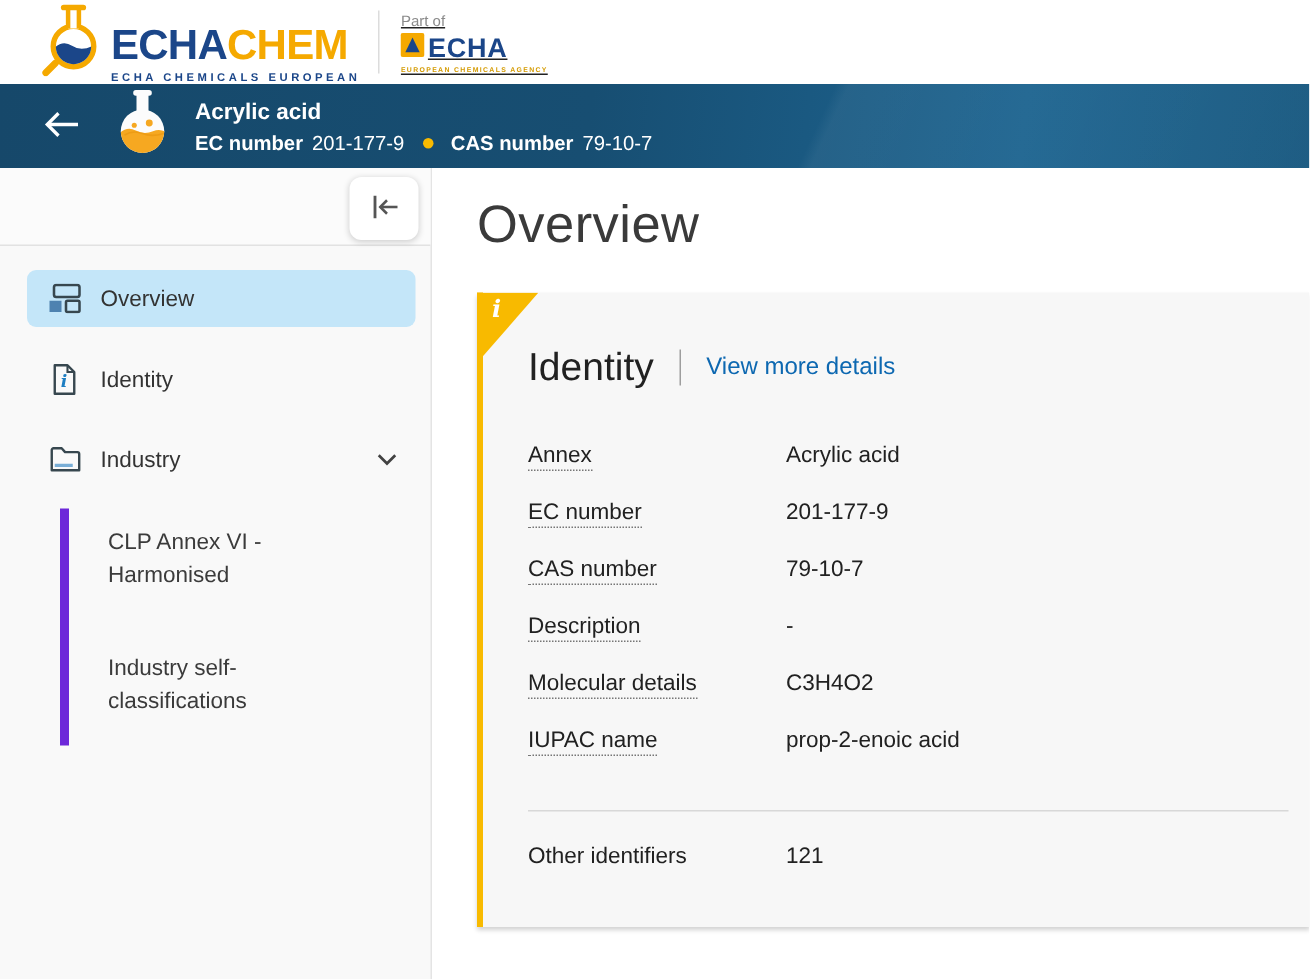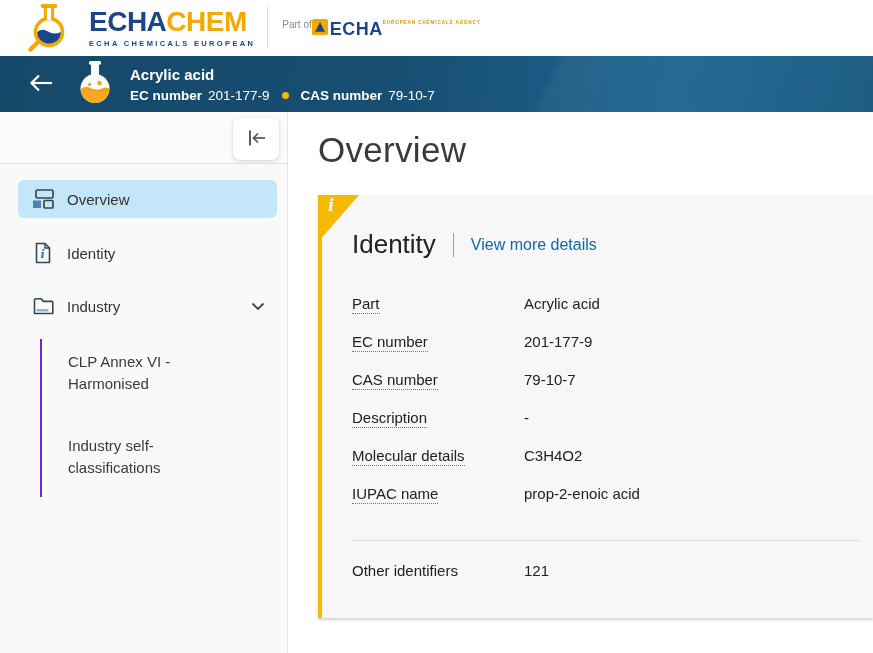--- a/index.html
+++ b/index.html
@@ -4,29 +4,29 @@
 <style>
   * { margin:0; padding:0; box-sizing:border-box; }
   html,body { background:#fff; }
   .app {
     position:relative; width:873px; height:653px; overflow:hidden;
     font-family:"Liberation Sans", sans-serif; color:#212121; background:#fff;
   }
 
   
   .topbar { height:56px; background:#fff; display:flex; align-items:center; padding-left:27px; }
-  .brand { display:flex; align-items:center; gap:18px; cursor:pointer; }
+  .brand { display:flex; align-items:flex-end; gap:3px; cursor:pointer; }
   .brand svg { margin-top:2px; }
   .brand-text { display:flex; flex-direction:column; }
   .brand-name { font-size:28px; font-weight:bold; letter-spacing:-0.5px; line-height:28px; }
   .t-blue { color:#1b4689; }
   .t-yellow { color:#f5a900; }
   .brand-sub { font-size:7.5px; font-weight:bold; letter-spacing:2.35px; color:#1b4689; margin-top:3px; }
   .head-vdiv { width:1px; height:42px; background:#dcdcdc; margin:0 14px 0 12px; }
-  .partof { display:flex; flex-direction:row; padding-top:2px; cursor:pointer; }
+  .partof { display:flex; flex-direction:column; padding-top:2px; cursor:pointer;text-decoration:underline; }
   .partof-label { font-size:10px; color:#8a8a8a; margin-bottom:2px; }
   .partof-row { display:flex; align-items:center; gap:2px; }
   .partof-name { font-size:18px; font-weight:bold; color:#1b4689; letter-spacing:0.5px; }
   .partof-sub { font-size:4.6px; font-weight:bold; letter-spacing:0.9px; color:#d49a00; margin-top:1px; }
 
   
   .subbar {
     height:56px; display:flex; align-items:center; padding-left:26px; gap:0;
     background:linear-gradient(96deg,#16486a 0%,#174e72 45%,#1d6априori 0%); 
     background:linear-gradient(96deg,#16486a 0%,#174e72 45%,#1d6490 78%,#1a5a81 100%);
@@ -58,21 +58,21 @@
     box-shadow:0 1px 4px rgba(0,0,0,0.18); display:flex; align-items:center; justify-content:center;
   }
   .side-nav { padding:16px 10px 0 18px; }
   .side-item {
     display:flex; align-items:center; gap:13px; padding:9px 12px 9px 14px;
     border-radius:6px; font-size:15px; color:#333; cursor:pointer; margin-bottom:15px;
   }
   .side-item .ico { width:22px; display:flex; justify-content:center; flex-shrink:0; }
   .side-item.selected { background:#c4e6f9; }
   .side-item .chev { margin-left:auto; display:flex; align-items:center; }
-  .sub-list { margin:2px 0 0 22px; border-left:2px solid #6d28d9; padding:12px 0 18px 26px; }
+  .sub-list { margin:2px 0 0 22px; border-left:6px solid #6d28d9; padding:12px 0 18px 26px; }
   .sub-item { font-size:15px; color:#3b3b3b; line-height:22px; width:152px; cursor:pointer; margin-bottom:40px; }
   .sub-item:last-child { margin-bottom:0; }
 
   
   .main { flex:1; padding:18px 0 0 30px; background:#fff; }
   .page-title { font-size:35px; font-weight:300; color:#3a3a3a; line-height:40px; letter-spacing:0.3px; }
 
   .card {
     position:relative; margin-top:25px; background:#f7f7f7;
     border-left:4px solid #f8ba00; box-shadow:0 2px 3px rgba(0,0,0,0.18);
@@ -251,21 +251,21 @@
         </div>
 
         <div class="card-head">
           <h2 class="card-title">Identity</h2>
           <span class="hsep"></span>
           <a class="more-link">View more details</a>
         </div>
 
         <div class="rows">
           <div class="row">
-            <span class="lbl"><span class="u">Part</span></span>
+            <span class="lbl"><span class="u">Annex</span></span>
             <span class="val">Acrylic acid</span>
           </div>
           <div class="row">
             <span class="lbl"><span class="u">EC number</span></span>
             <span class="val">201-177-9</span>
           </div>
           <div class="row">
             <span class="lbl"><span class="u">CAS number</span></span>
             <span class="val">79-10-7</span>
           </div>

